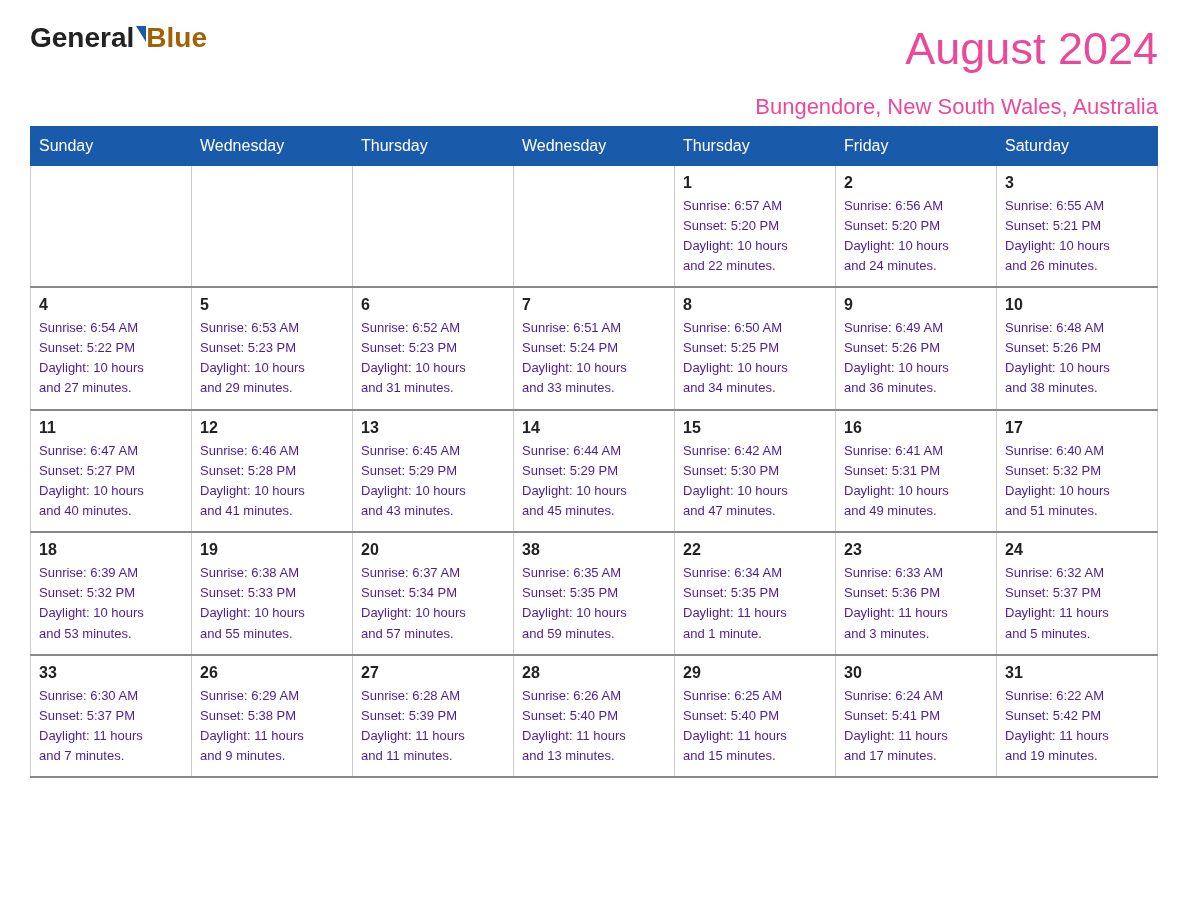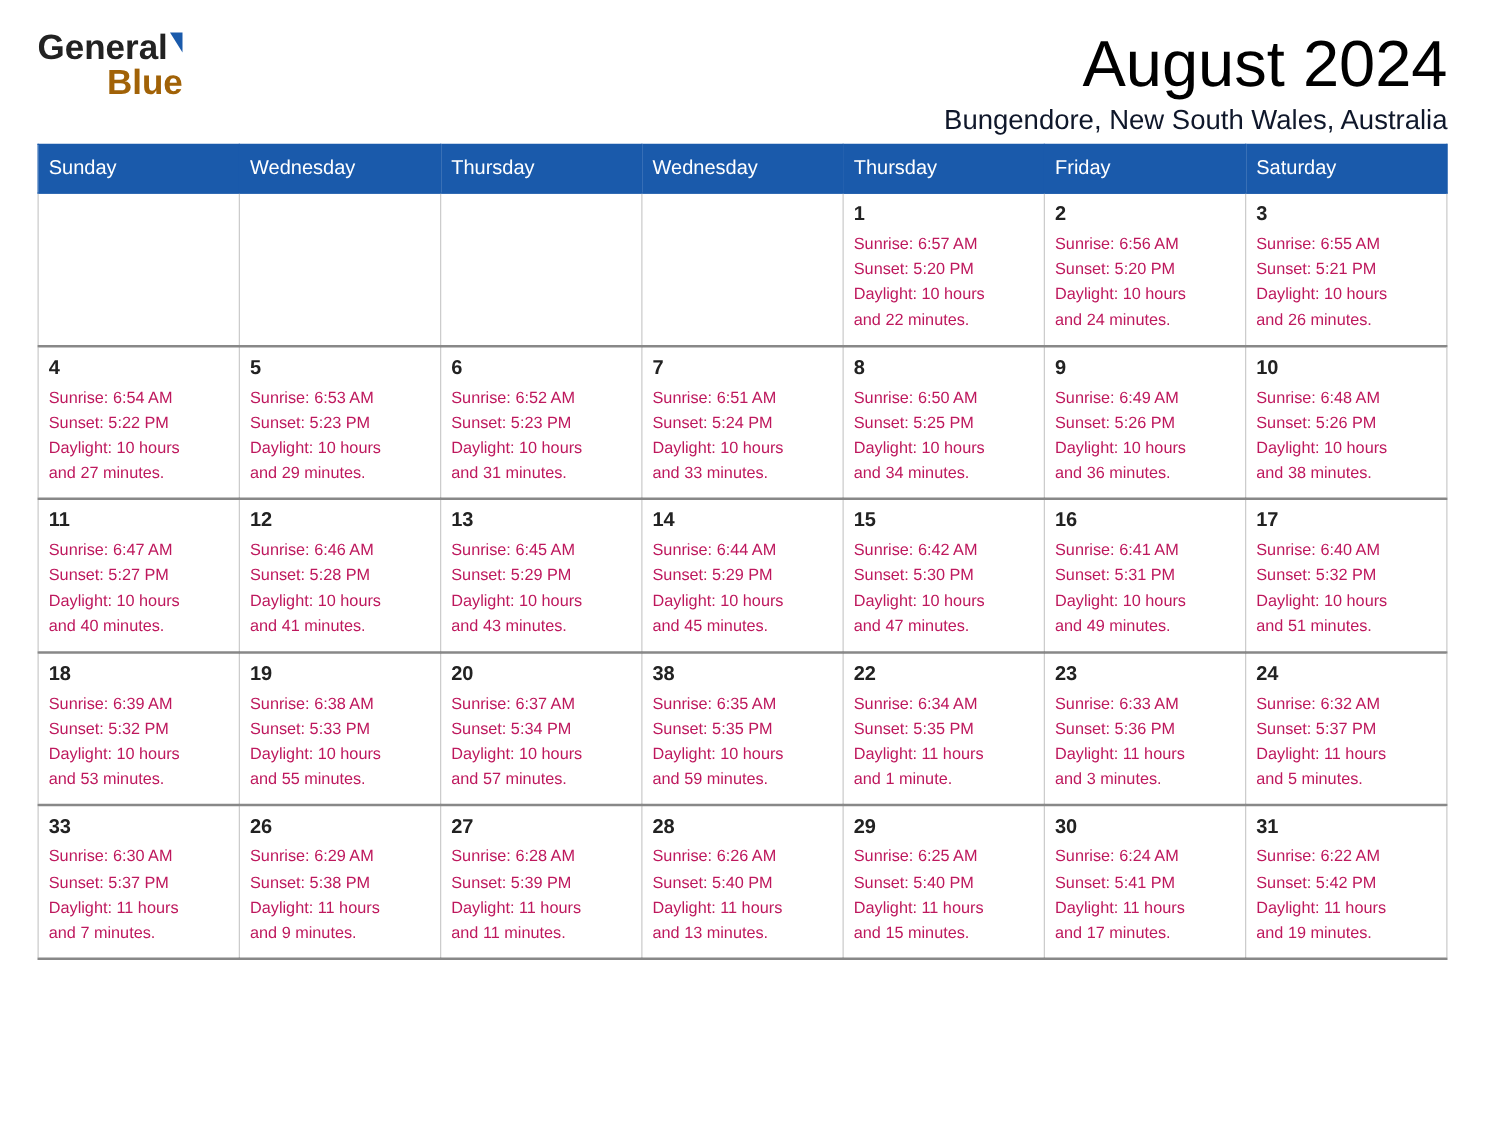--- a/index.html
+++ b/index.html
@@ -12,22 +12,22 @@
       min-height: 918px;
     }
     .header-row {
       display: flex;
       align-items: flex-start;
       justify-content: space-between;
       margin-bottom: 6px;
     }
     .logo {
       display: flex;
-      flex-direction: column;
-      align-items: flex-end;
+      flex-direction: row;
+      align-items: center;
     }
     .logo-text-general {
       font-size: 28px;
       font-weight: bold;
       color: #222;
       line-height: 1;
     }
     .logo-text-blue {
       font-size: 28px;
       font-weight: bold;
@@ -47,30 +47,30 @@
       top: -4px;
     }
     .logo-top-line {
       display: flex;
       align-items: center;
     }
     .title-block {
       text-align: right;
     }
     .title-block h1 {
-      font-size: 52px;
+      font-size: 45px;
       font-weight: normal;
-      color: #000000;
+      color: #ec4899;
       line-height: 1.1;
     }
     .title-block h2 {
       font-size: 22px;
       font-weight: normal;
-      color: #0f172a;
-      margin-top: 2px;
+      color: #ec4899;
+      margin-top: 20px;
     }
     .calendar {
       width: 100%;
       border-collapse: collapse;
       margin-top: 0;
     }
     .calendar thead th {
       background: #1a5aab;
       color: #fff;
       padding: 10px 8px;
@@ -93,21 +93,21 @@
     }
     .day-number {
       font-size: 16px;
       font-weight: bold;
       color: #222;
       margin-bottom: 4px;
       display: block;
     }
     .day-info {
       font-size: 13px;
-      color: #be185d;
+      color: #4c1d95;
       line-height: 1.55;
     }
     .empty-cell {
       background: #fff;
     }
   </style>
 </head>
 <body>
 
 <div class="header-row">

